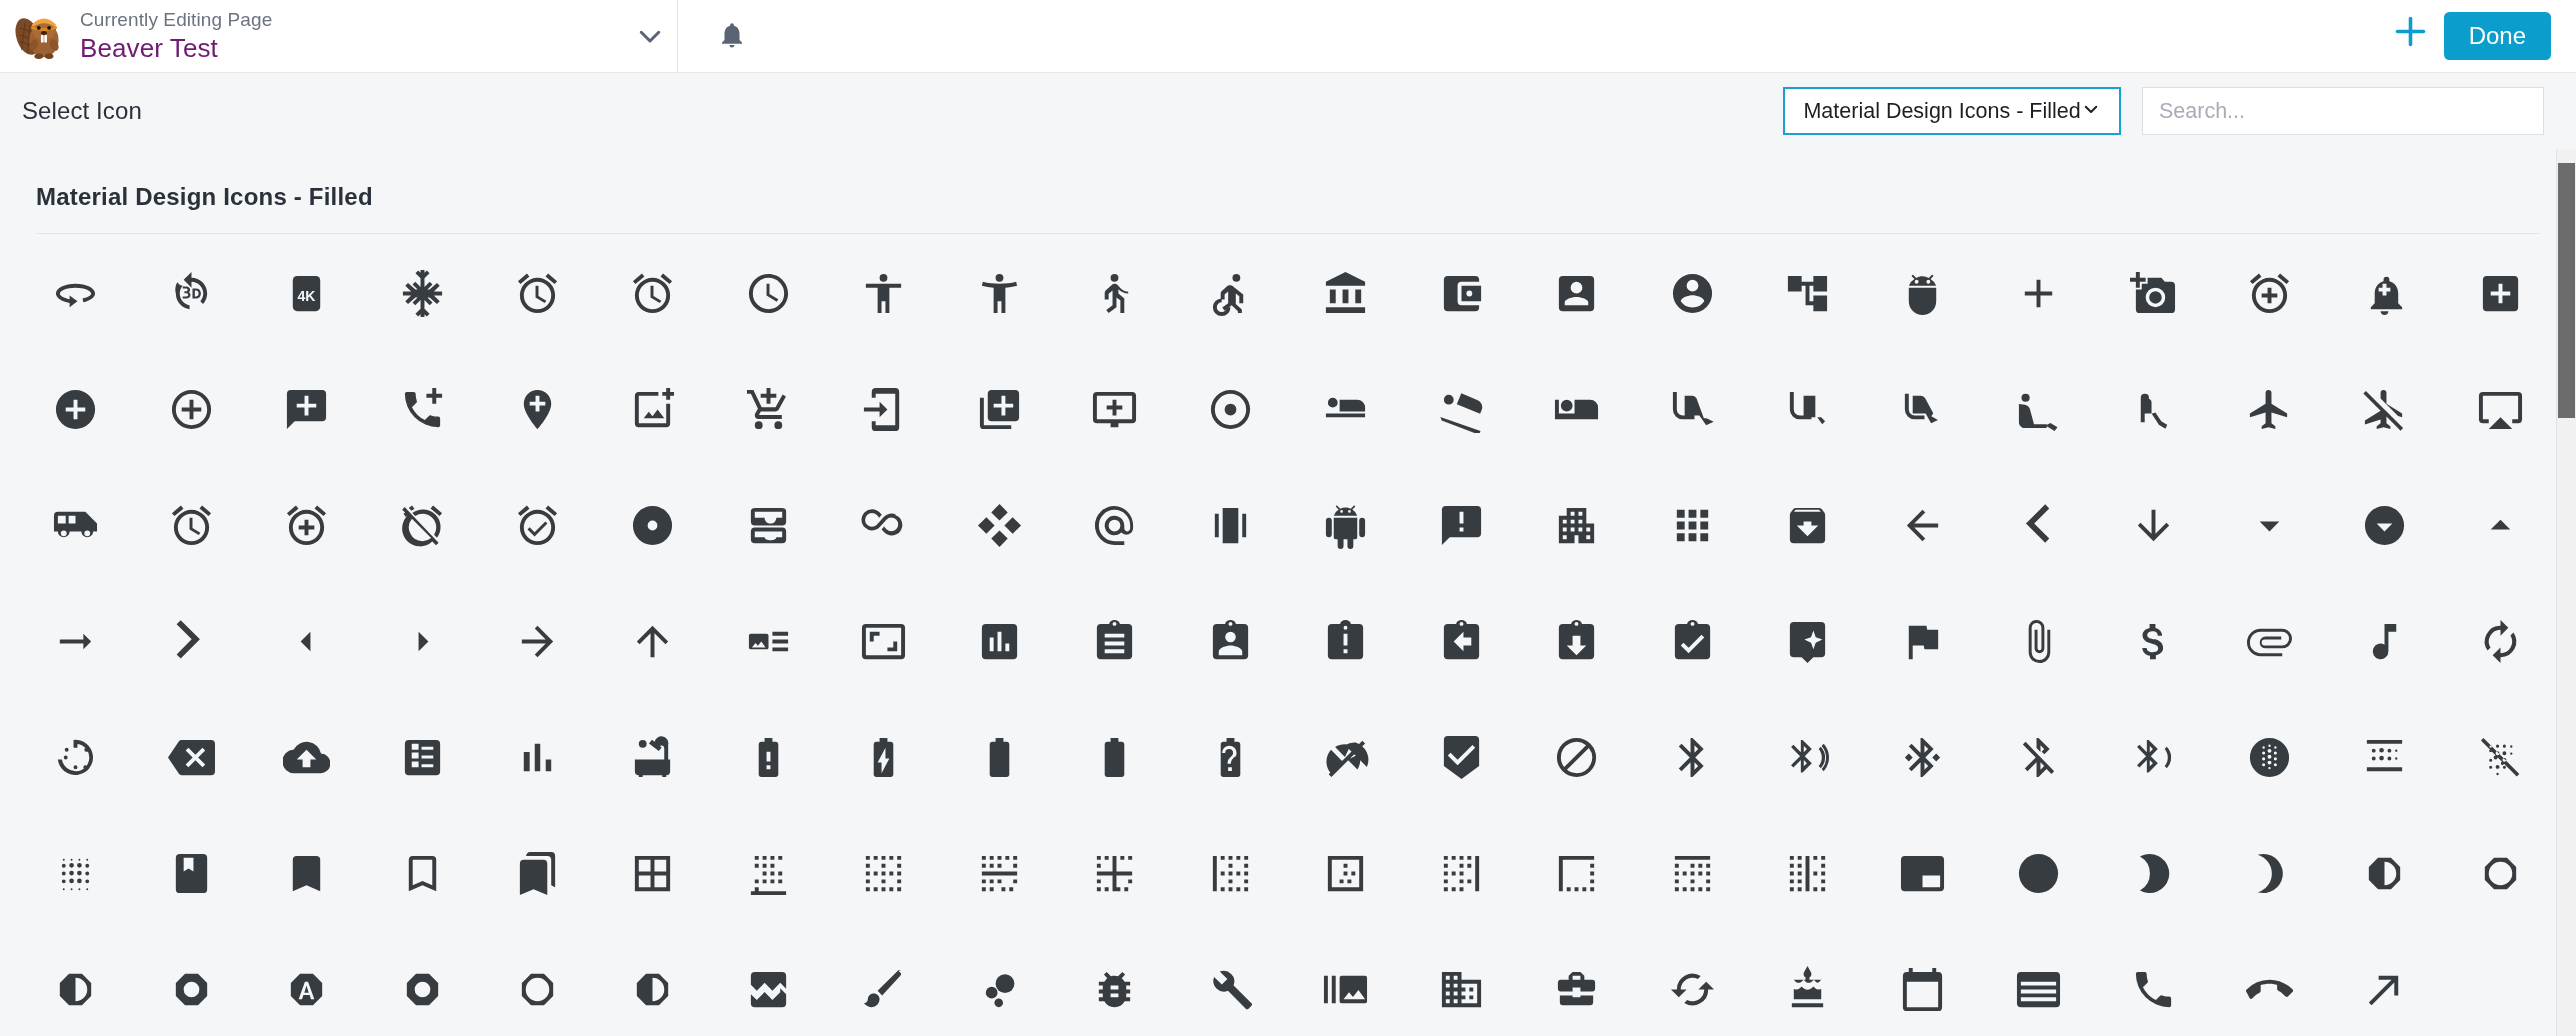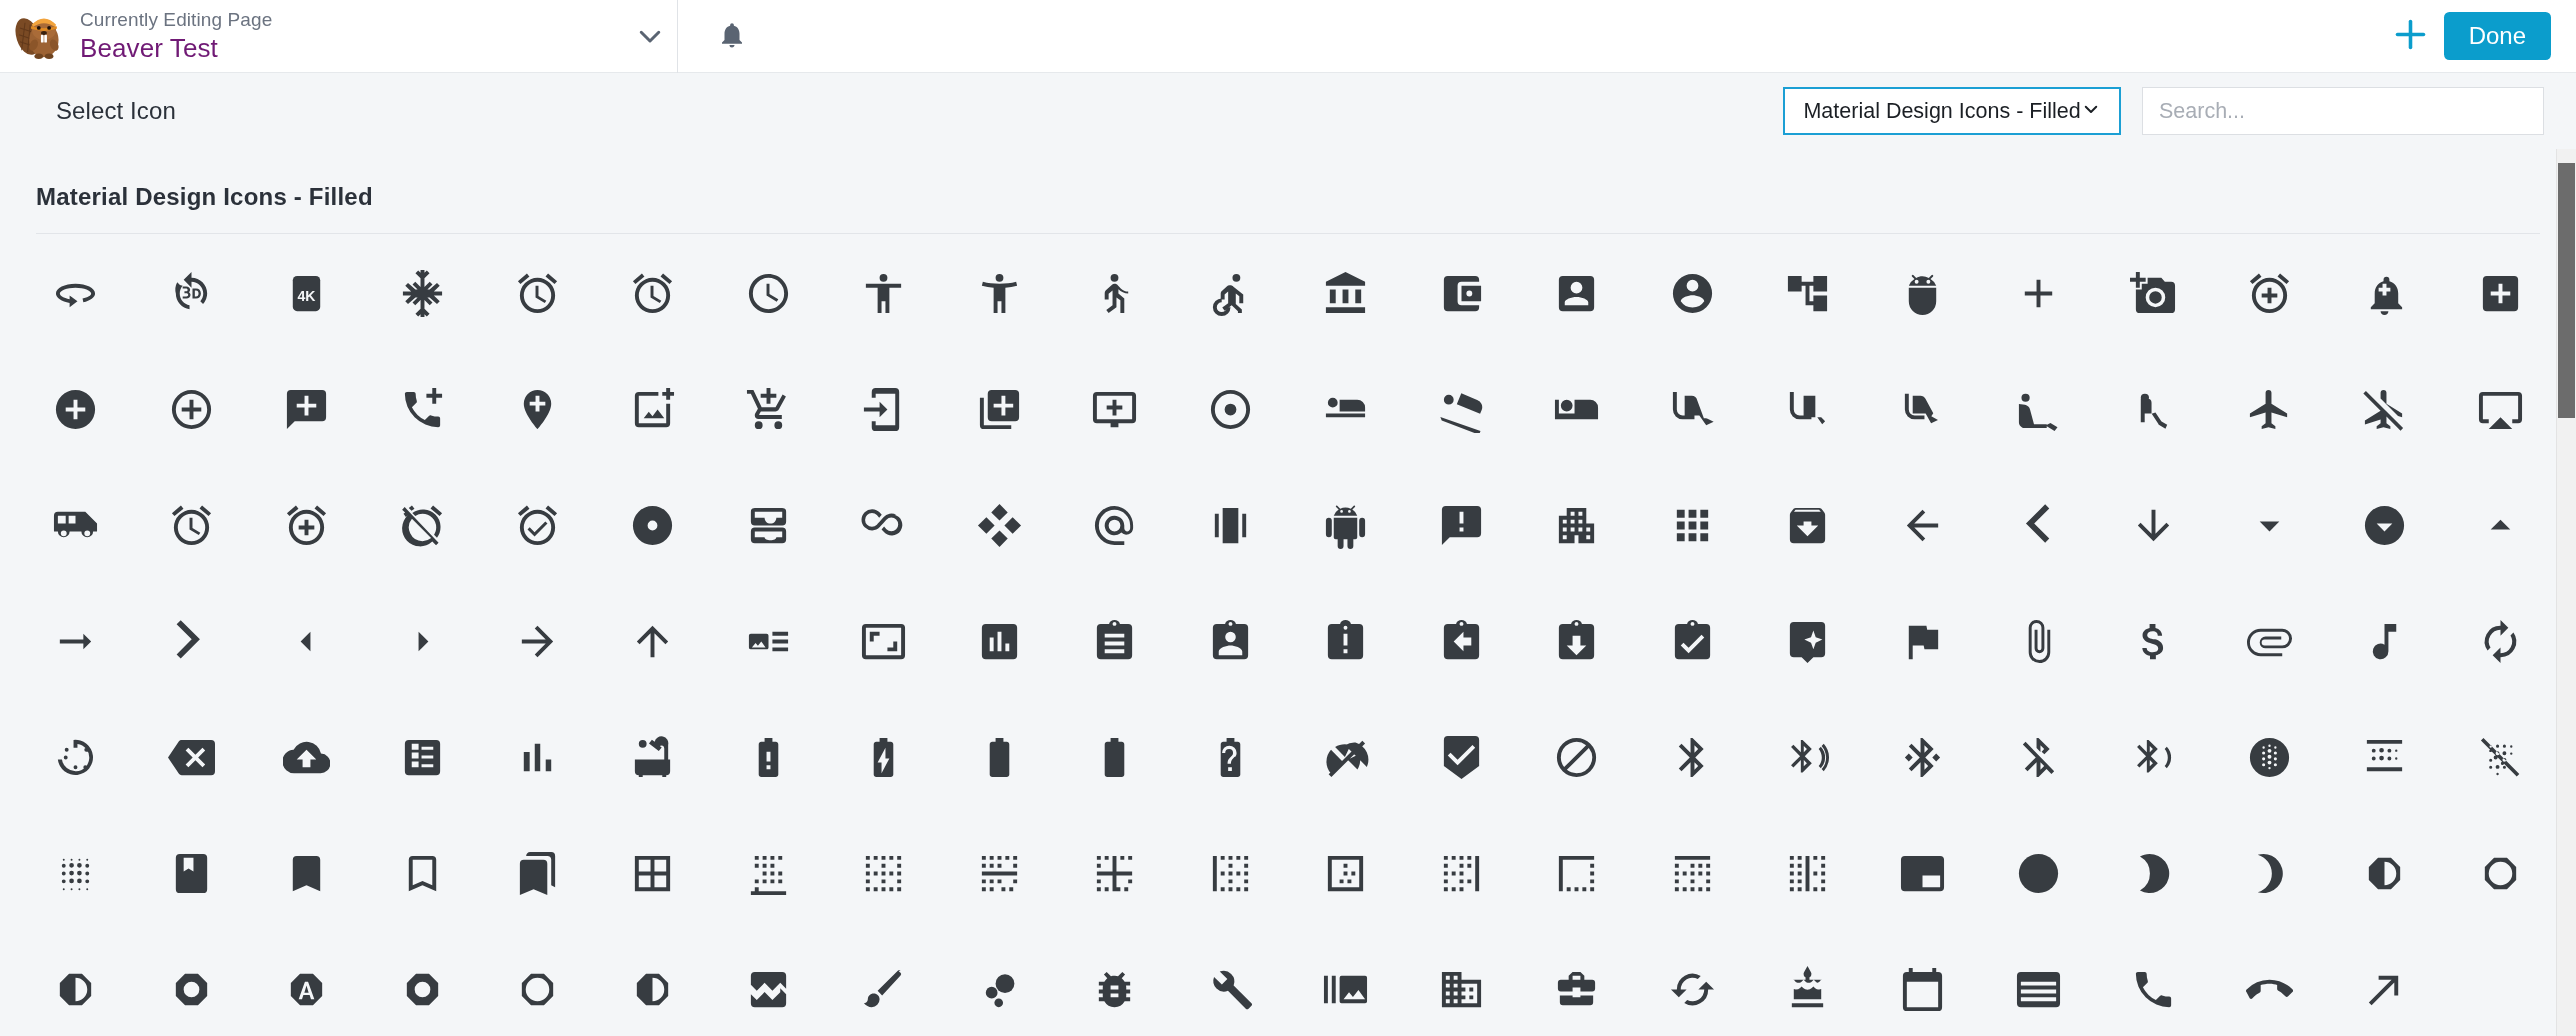--- a/index.html
+++ b/index.html
@@ -34,41 +34,41 @@
   }
   .brand-caret {
     width: 54px; display:flex; align-items:center; justify-content:center;
     color:#5a6472;
   }
   .bell-wrap {
     width: 107px; height: 73px;
     display: flex; align-items: center; justify-content: center;
   }
   .topbar-right {
-    margin-left: auto; display: flex; align-items: center;
+    margin-left: auto; display: flex; 
     padding-right: 25px; gap: 13px;
   }
   .plus-btn { color: #0096c7; display:flex; align-items:center; justify-content:center;
               width: 41px; height: 41px; }
   .done-btn {
     background: #0b9dcc; color: #fff;
     font-size: 24px; font-weight: 400;
     padding: 11.6px 25px; border-radius: 5.4px; border: none;
     line-height: 1; cursor: pointer;
   }
 
   
   .subbar {
     position: absolute; top: 73px; left: 0;
     width: 2576px; height: 76px;
     background: #f4f6f8;
     display: flex; align-items: center;
   }
   .subbar-title {
-    font-size: 24px; color: #2b313a; padding-left: 56px; letter-spacing: 0.1px;
+    font-size: 24px; color: #2b313a; padding-left: 22px; letter-spacing: 0.1px;
   }
   .subbar-controls {
     margin-left: auto; display: flex; align-items: center;
     padding-right: 32px; gap: 21.5px;
   }
   .icon-set-select {
     background: #ffffff;
     border: 2.7px solid #1b9fd4;
     height: 48px; width: 338px;
     display: flex; align-items: center; justify-content: center;

